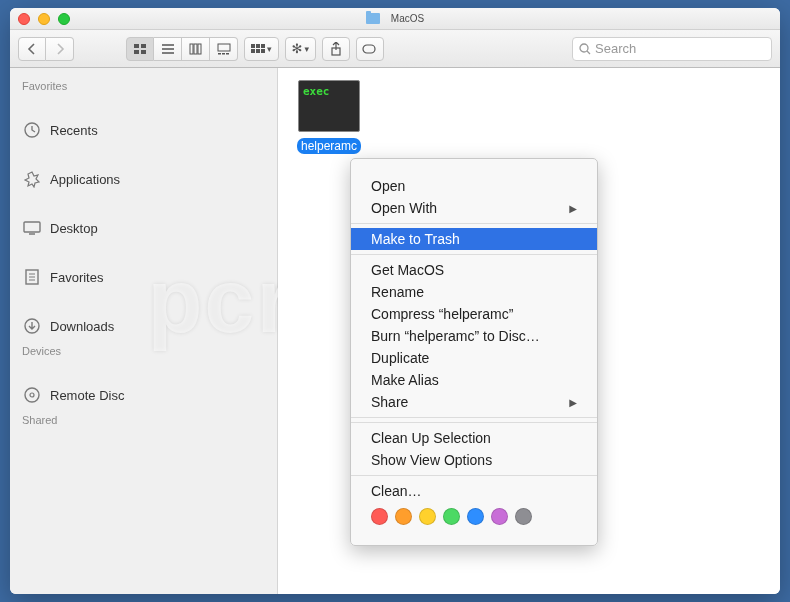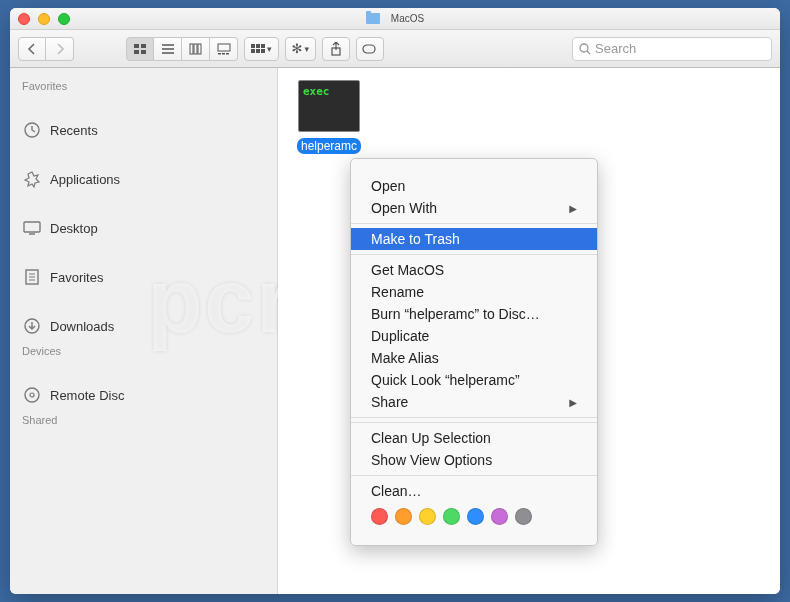--- a/index.html
+++ b/index.html
@@ -228,30 +228,30 @@
       <span>Make to Trash</span>
     </div>
     <div class="ctx-sep"></div>
     <div class="ctx-item">
       <span>Get MacOS</span>
     </div>
     <div class="ctx-item">
       <span>Rename</span>
     </div>
     <div class="ctx-item">
+      <span>Compress “helperamc”</span>
+    </div>
+    <div class="ctx-item">
       <span>Burn “helperamc” to Disc…</span>
     </div>
     <div class="ctx-item">
       <span>Duplicate</span>
     </div>
     <div class="ctx-item">
       <span>Make Alias</span>
-    </div>
-    <div class="ctx-item">
-      <span>Quick Look “helperamc”</span>
     </div>
     <div class="ctx-item">
       <span>Share</span>
       <span class="arrow">▶</span>
     </div>
     <div class="ctx-sep"></div>
     <div class="ctx-sep"></div>
     <div class="ctx-item">
       <span>Clean Up Selection</span>
     </div>

